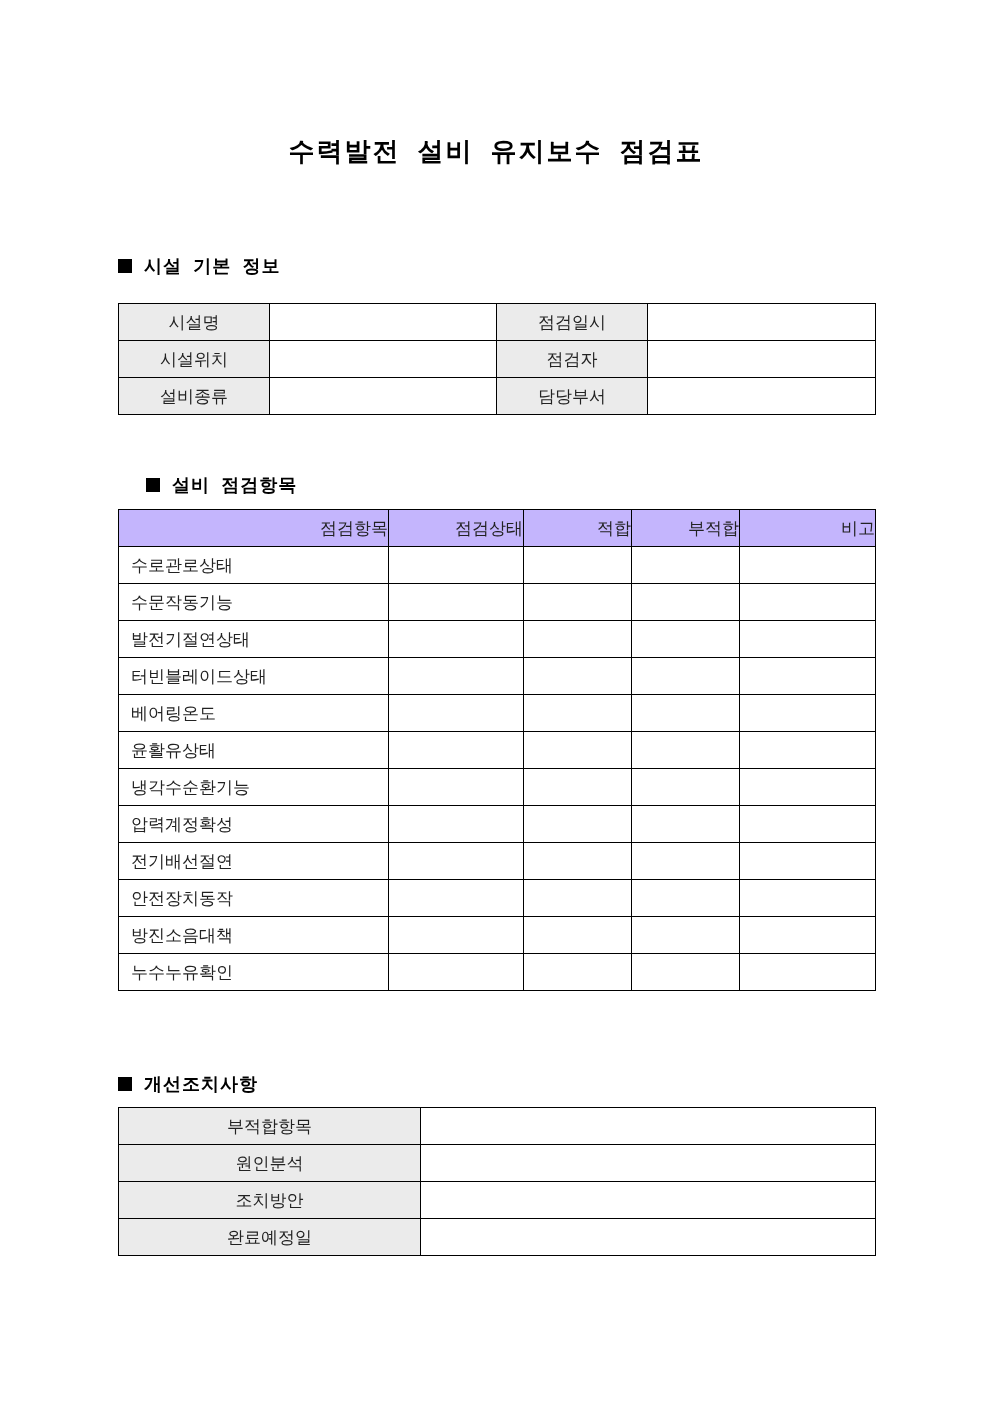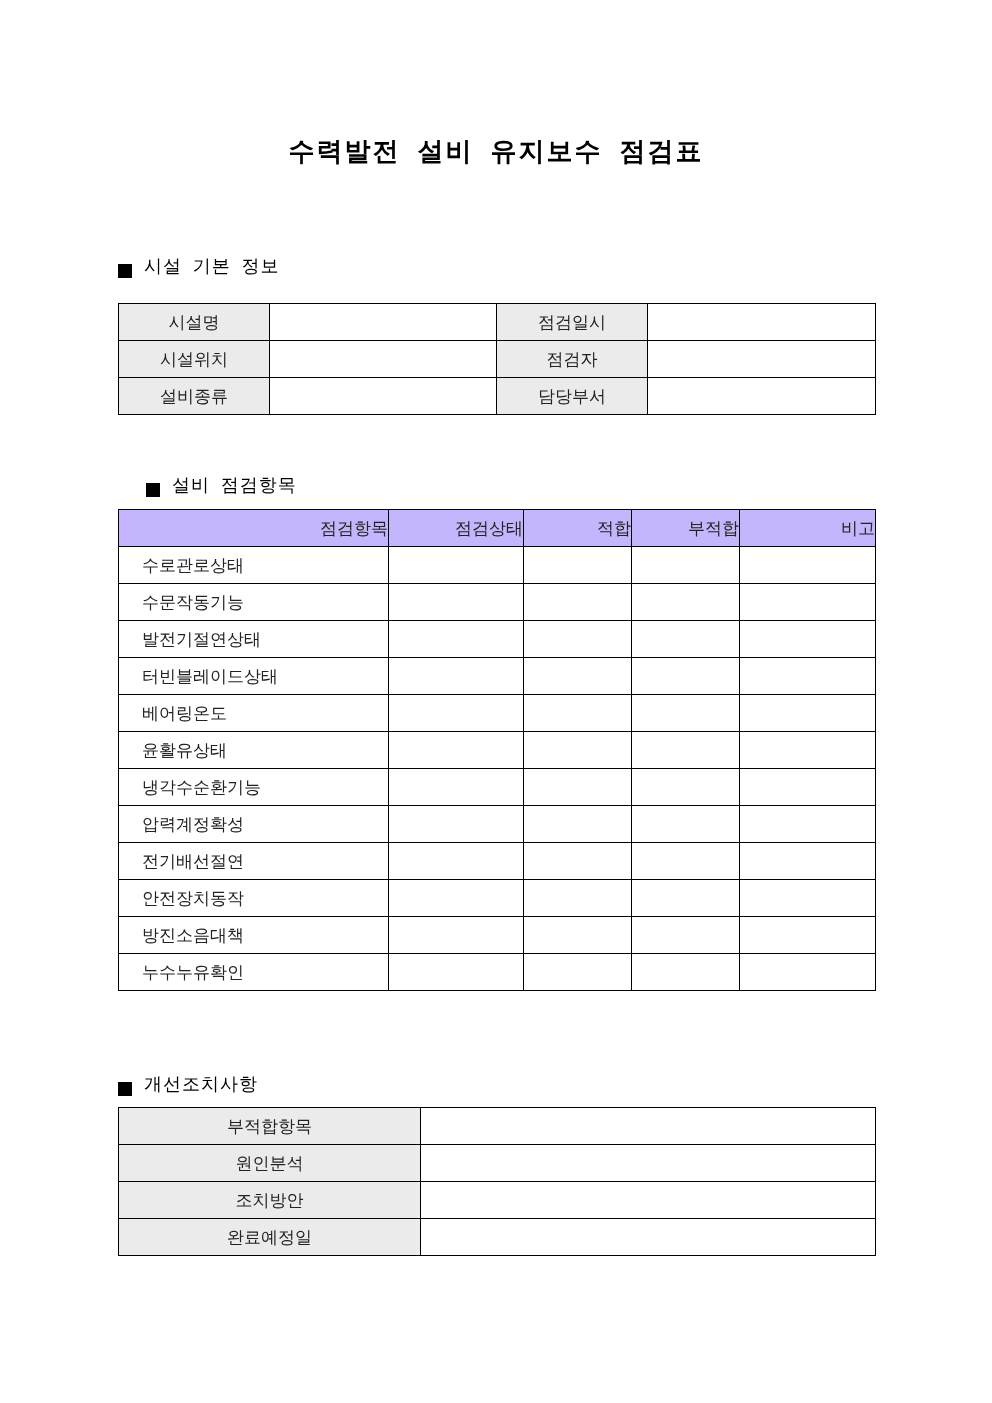--- a/index.html
+++ b/index.html
@@ -1,25 +1,25 @@
 <!DOCTYPE html>
 <html><head>
 <meta charset="utf-8">
 <style>
   html, body { margin: 0; padding: 0; background: #ffffff; }
   body { width: 992px; height: 1403px; position: relative; font-family: "DejaVu Sans", "Liberation Sans", sans-serif; color: #000; }
   .title { position: absolute; left: 0; width: 992px; top: 134px; text-align: center; font-size: 26px; font-weight: bold; letter-spacing: 2px; word-spacing: 6px; }
-  .section-heading { position: absolute; left: 118px; font-size: 18px; font-weight: normal; display: flex; align-items: flex-end; }
+  .section-heading { position: absolute; left: 118px; font-size: 18px; font-weight: bold; display: flex; align-items: center; }
   .section-heading .sq { display: inline-block; width: 14px; height: 14px; background: #000; margin-right: 12px; }
   .section-heading .txt { letter-spacing: 1px; word-spacing: 4px; }
   table { position: absolute; left: 118px; border-collapse: collapse; table-layout: fixed; }
   td, th { border: 1.3px solid #000; padding: 0; font-size: 17px; font-weight: normal; color: #222; }
   .lbl { background: #ebebeb; text-align: center; }
   .hdr { background: #c4b5fd; text-align: right; }
-  .item { text-align: left; padding-left: 23px; }
+  .item { text-align: left; padding-left: 12px; }
   .cell { background: #fff; }
   #t1 { top: 303px; width: 757px; }
   #t1 td { height: 36px; }
   #t2 { top: 509px; width: 757px; }
   #t2 td, #t2 th { height: 36px; }
   #t3 { top: 1107px; width: 757px; }
   #t3 td { height: 36px; }
 </style>
 </head>
 <body>

